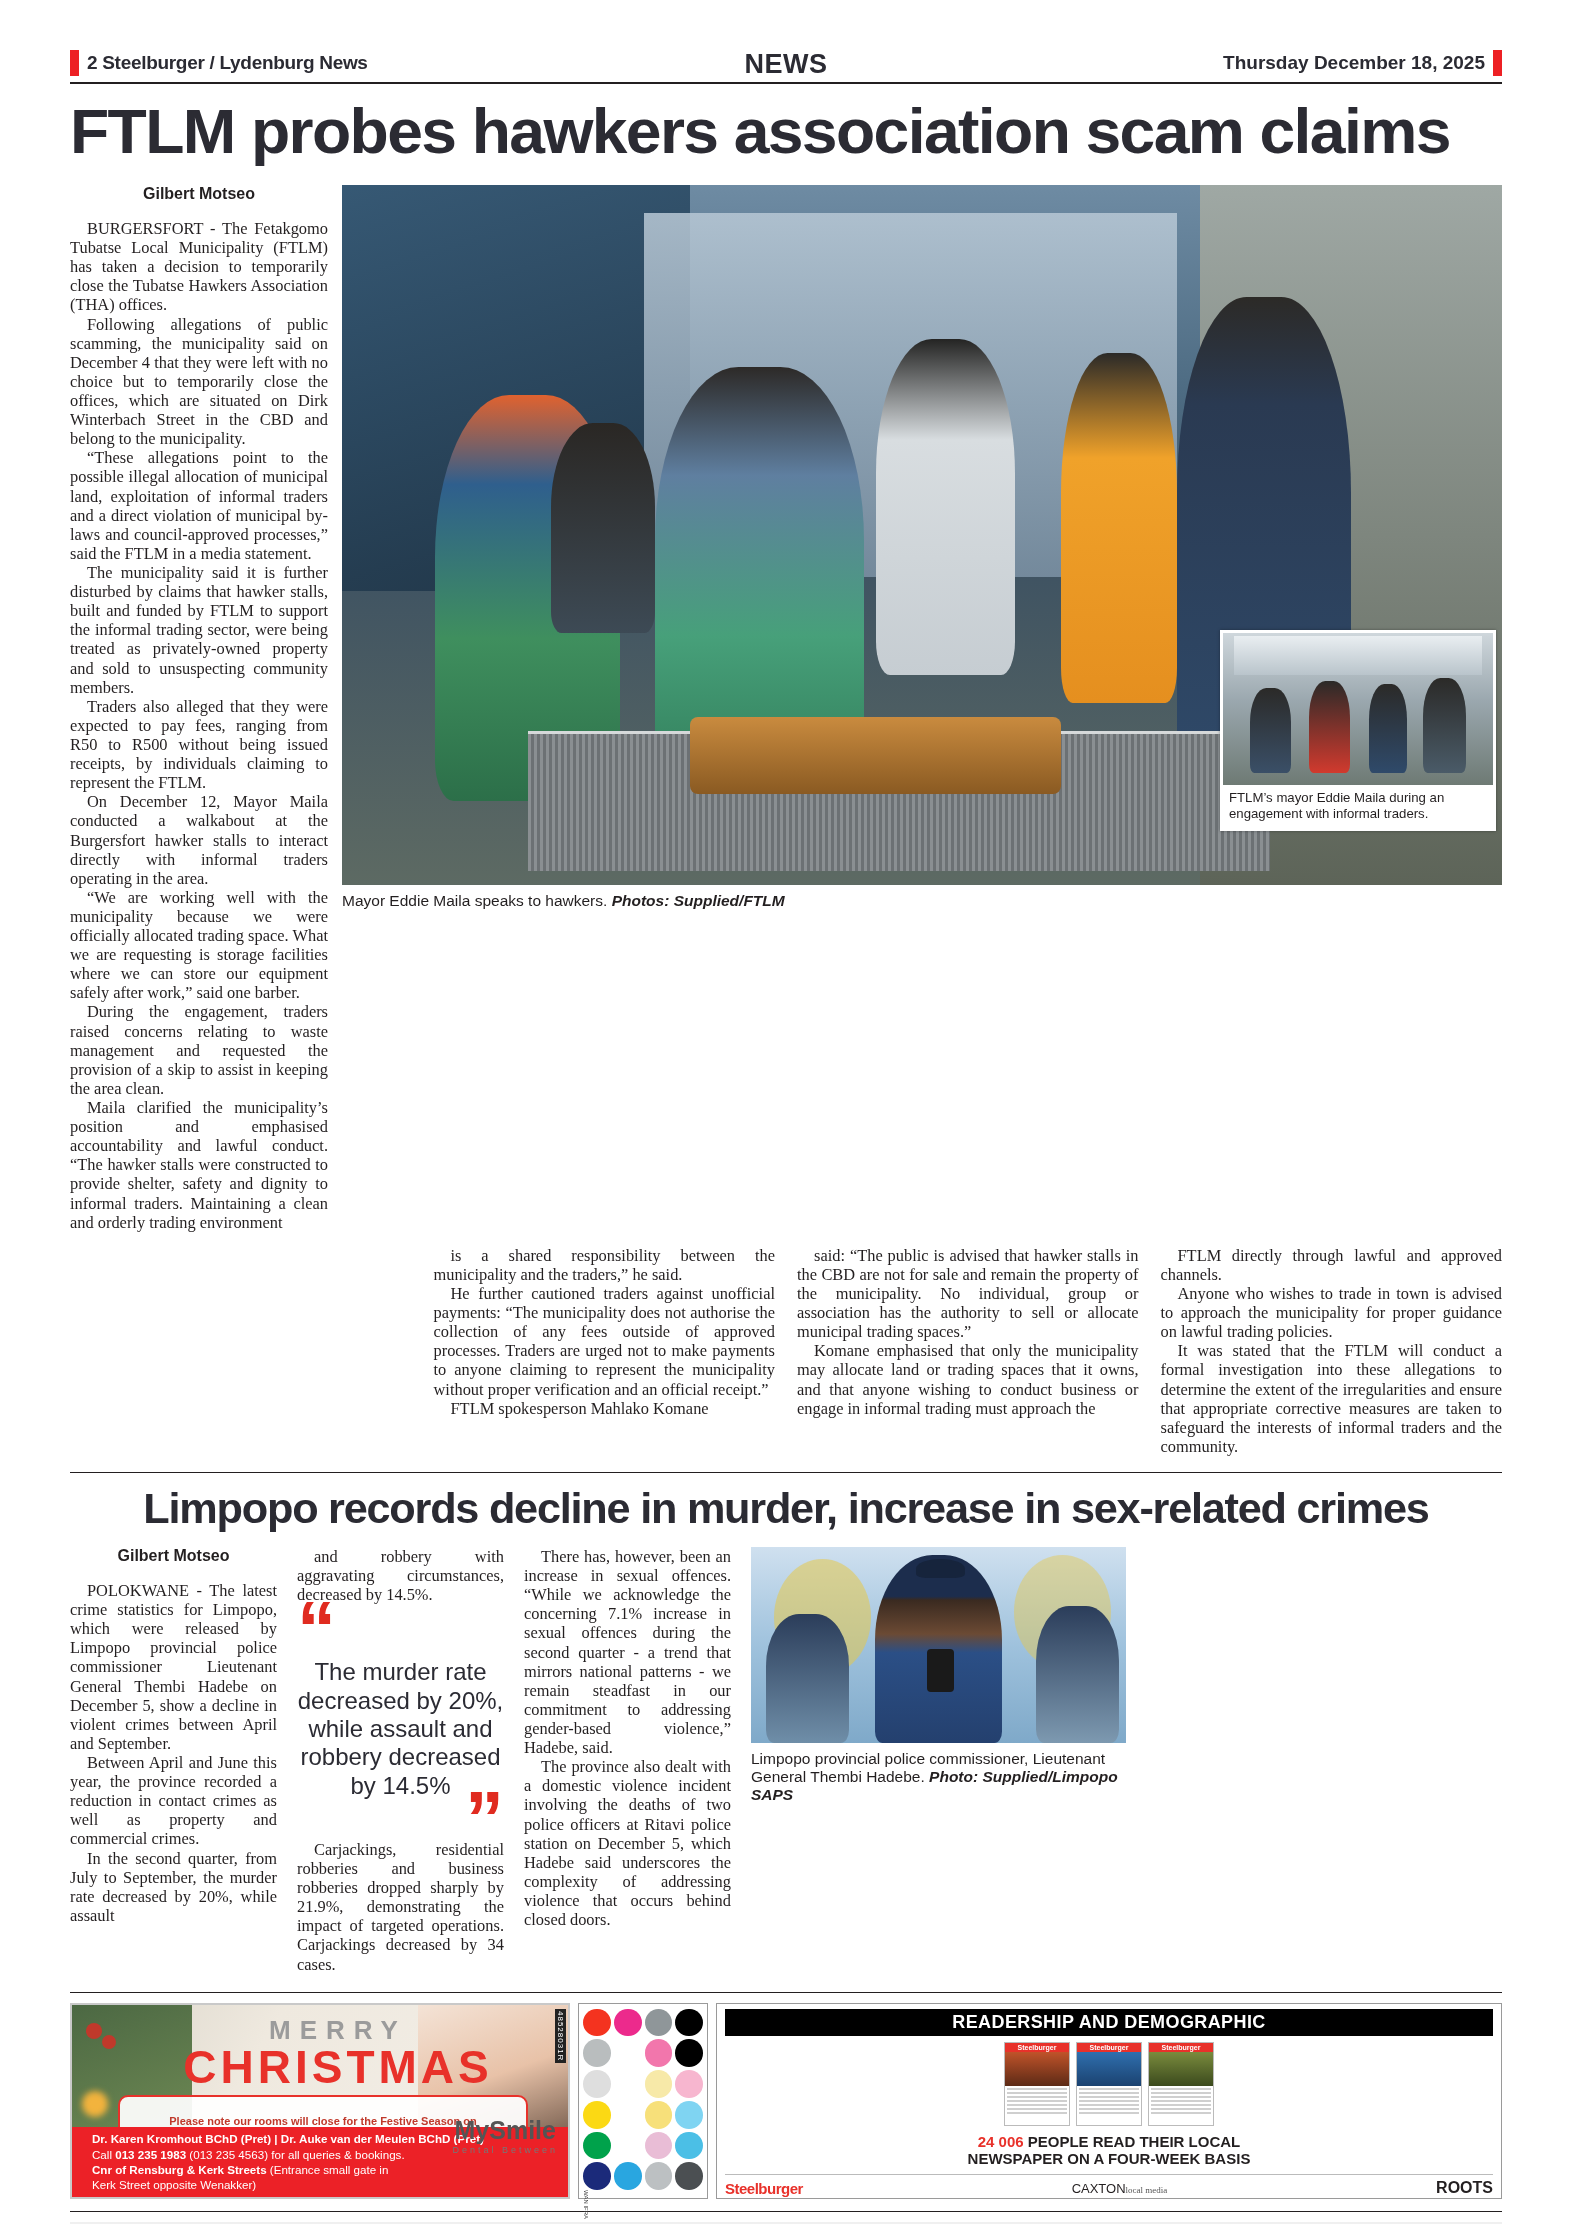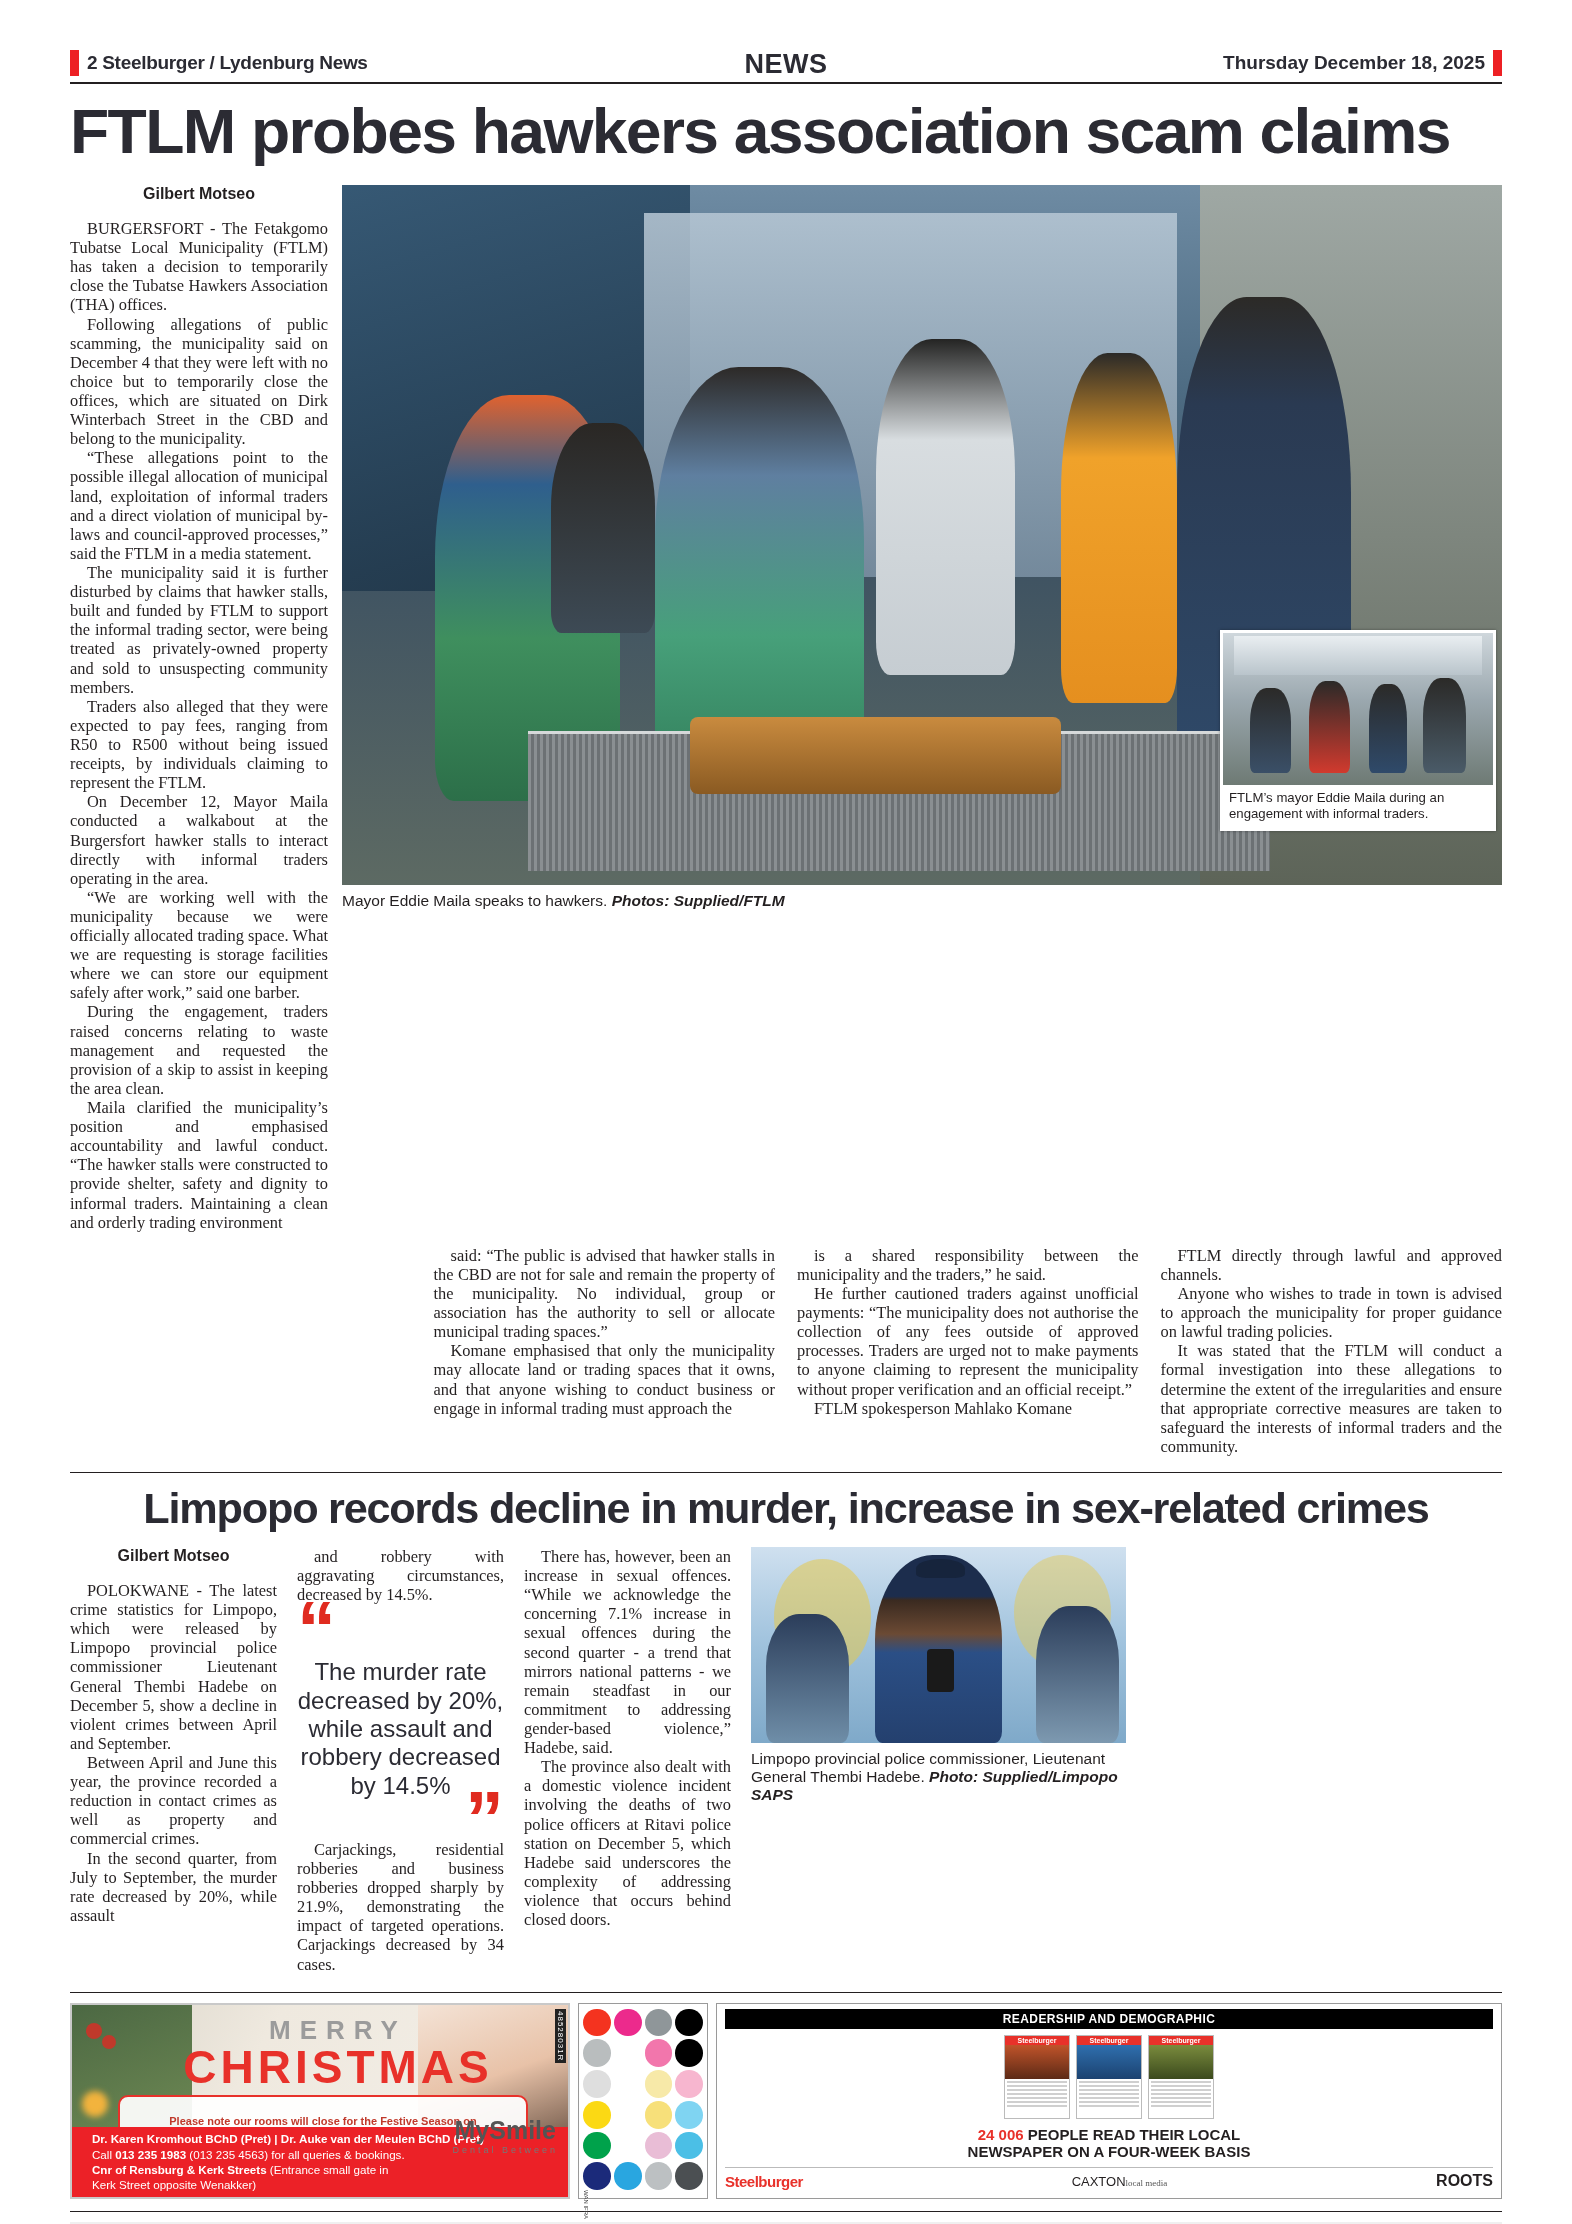--- a/index.html
+++ b/index.html
@@ -106,21 +106,21 @@
   .x-santa { position:absolute; right:0; top:0; width:150px; height:100%;
              background:linear-gradient(160deg,#f4e3d6 0%,#e8c2a8 40%,#2a1a12 100%); }
   .x-code { position:absolute; right:2px; top:4px; background:#222; color:#fff;
             font-family:"Liberation Sans", sans-serif; font-size:8px; padding:2px 1px;
             writing-mode:vertical-rl; letter-spacing:1px;}
 
   .dots { display:grid; grid-template-columns:repeat(4,1fr); gap:3px; }
   .dot { width:100%; padding-top:100%; border-radius:50%; }
 
   .read-title { background:#000; color:#fff; font-family:"Liberation Sans", sans-serif;
-                font-weight:bold; font-size:12px; text-align:center; padding:3px 4px;
+                font-weight:bold; font-size:18px; text-align:center; padding:3px 4px;
                 letter-spacing:.4px;}
   .read-papers { display:flex; gap:6px; justify-content:center; margin-top:6px; }
   .read-paper { width:66px; height:84px; border:1px solid #bbb; background:#fff;
                 position:relative; overflow:hidden; }
   .rp-head { background:#e8312a; color:#fff; font-family:"Liberation Sans", sans-serif;
              font-size:7px; font-weight:bold; text-align:center; padding:1px 0;}
   .rp-img { height:34px; background:#8a5a3c; }
   .rp-lines { padding:2px; }
   .rp-lines i { display:block; height:2px; background:#cfcfcf; margin-bottom:2px; }
   .read-stat { text-align:center; font-family:"Liberation Sans", sans-serif; font-weight:bold;
@@ -212,27 +212,27 @@
           <div class="inset-cap">FTLM’s mayor Eddie Maila during an engagement with informal traders.</div>
         </div>
       </div>
       <div class="caption"><span>Mayor Eddie Maila speaks to hawkers. </span><b>Photos: Supplied/FTLM</b></div>
     </div>
   </div>
 
   <div class="cols4">
     <div style="visibility:hidden"></div>
     <div class="body-text">
-        <p class="first">said: “The public is advised that hawker stalls in the CBD are not for sale and remain the property of the municipality. No individual, group or association has the authority to sell or allocate municipal trading spaces.”</p>
-        <p>Komane emphasised that only the municipality may allocate land or trading spaces that it owns, and that anyone wishing to conduct business or engage in informal trading must approach the</p>
-      </div>
-    <div class="body-text">
         <p class="first">is a shared responsibility between the municipality and the traders,” he said.</p>
         <p>He further cautioned traders against unofficial payments: “The municipality does not authorise the collection of any fees outside of approved processes. Traders are urged not to make payments to anyone claiming to represent the municipality without proper verification and an official receipt.”</p>
         <p>FTLM spokesperson Mahlako Komane</p>
+      </div>
+    <div class="body-text">
+        <p class="first">said: “The public is advised that hawker stalls in the CBD are not for sale and remain the property of the municipality. No individual, group or association has the authority to sell or allocate municipal trading spaces.”</p>
+        <p>Komane emphasised that only the municipality may allocate land or trading spaces that it owns, and that anyone wishing to conduct business or engage in informal trading must approach the</p>
       </div>
     <div class="body-text">
         <p class="first">FTLM directly through lawful and approved channels.</p>
         <p>Anyone who wishes to trade in town is advised to approach the municipality for proper guidance on lawful trading policies.</p>
         <p>It was stated that the FTLM will conduct a formal investigation into these allegations to determine the extent of the irregularities and ensure that appropriate corrective measures are taken to safeguard the interests of informal traders and the community.</p>
       </div>
   </div>
 
   <div class="sep"></div>
   <div class="hl2">Limpopo records decline in murder, increase in sex-related crimes</div>

